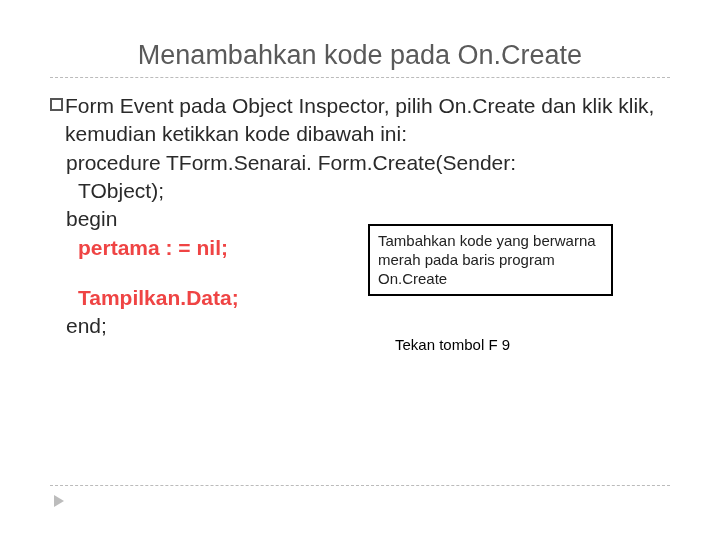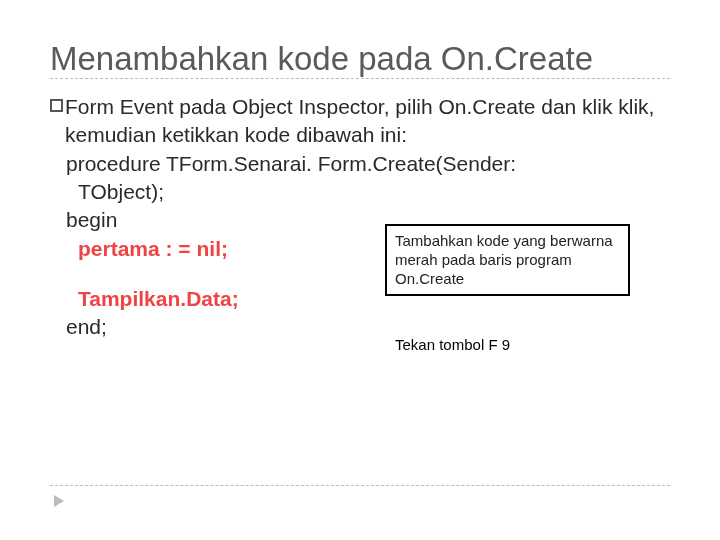--- a/index.html
+++ b/index.html
@@ -7,24 +7,25 @@
     width: 720px;
     height: 540px;
     background: #ffffff;
     font-family: Arial, Helvetica, sans-serif;
     color: #3a3a3a;
     position: relative;
     padding: 40px 50px 30px 50px;
     overflow: hidden;
   }
   .title {
-    font-size: 33px;
+    font-size: 27px;
     color: #5a5a5a;
     font-weight: 400;
-    margin-bottom: 0;
+    margin-bottom: 6px;
+    text-align: center;
   }
   .divider {
     border: none;
     border-top: 1px dashed #bbb;
     margin-bottom: 14px;
   }
   .content {
     font-size: 21px;
     line-height: 1.35;
     color: #2a2a2a;
@@ -43,21 +44,21 @@
     margin-top: 6px;
     margin-right: 2px;
   }
   .para1 { flex: 1; }
   .red-bold {
     color: #ef4444;
     font-weight: bold;
   }
   .callout {
     position: absolute;
-    left: 385px;
+    left: 368px;
     top: 224px;
     width: 245px;
     border: 2px solid #000;
     background: #fff;
     padding: 6px 8px;
     font-size: 15px;
     line-height: 1.25;
     color: #222;
   }
   .f9note {

